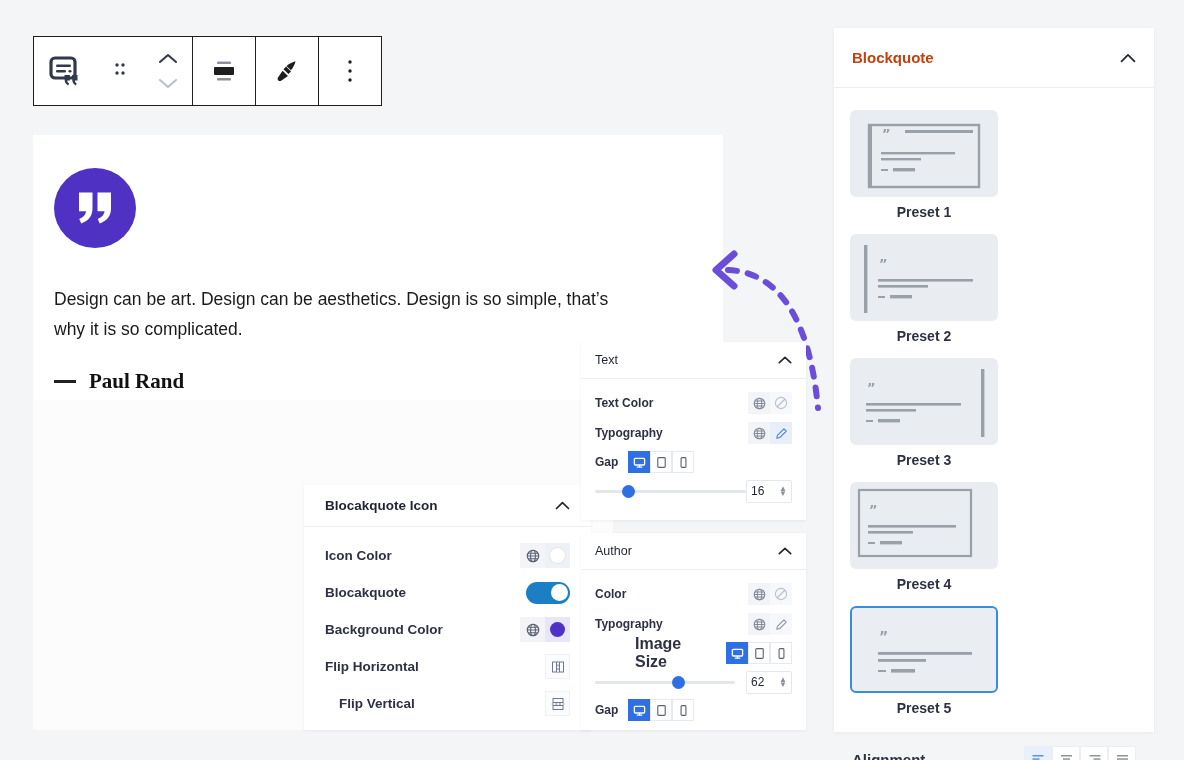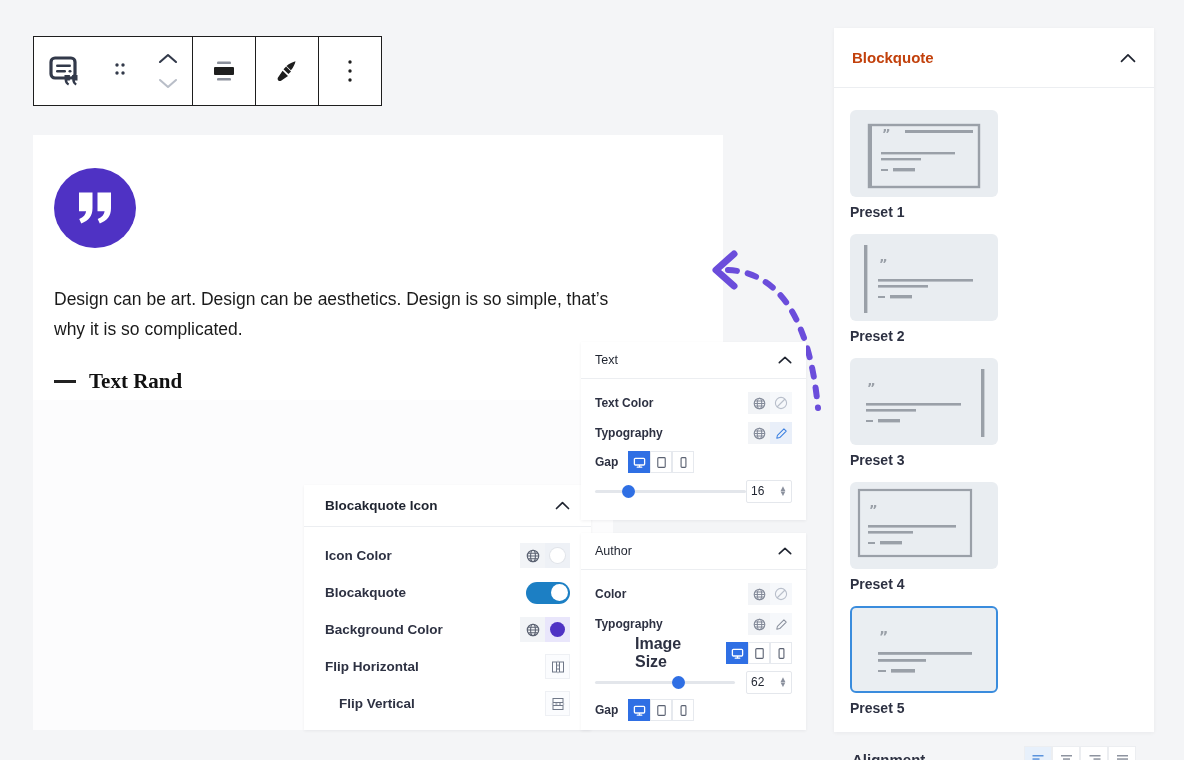--- a/index.html
+++ b/index.html
@@ -135,21 +135,21 @@
   }
   .sb-head .t{font-size:15px;font-weight:bold;color:#c2410c;}
   .presets{padding:22px 16px 0 16px;display:flex;flex-wrap:wrap;gap:14px 12px;}
   .preset{width:148px;cursor:pointer;}
   .pthumb{
     height:87px;background:#e9edf1;border-radius:6px;position:relative;overflow:hidden;
     box-sizing:border-box;border:2px solid transparent;
   }
   .preset.selected .pthumb{border:2px solid #3a8cdd;background:#eaeef2;}
   .pcap{
-    font-size:14px;font-weight:bold;color:#2d3142;margin-top:7px;
+    text-align:center;font-size:14px;font-weight:bold;color:#2d3142;margin-top:7px;
   }
   .opts{padding:20px 18px 0 18px;}
   .opt-row{display:flex;align-items:center;justify-content:space-between;height:46px;}
   .opt-label{font-size:15px;font-weight:bold;color:#2d3142;}
   .aligns{display:flex;}
   .alnbtn{
     width:28px;height:26px;background:#ffffff;border:1px solid #eceef1;
     display:flex;align-items:center;justify-content:center;box-sizing:border-box;cursor:pointer;
   }
   .alnbtn.active{background:#e7f0fb;}
@@ -240,21 +240,21 @@
   <div class="quote-card">
     <div class="quote-inner">
       <div class="qicon">
         <svg width="40" height="34" viewBox="0 0 40 34">
           <path d="M4 1.5h13.5v15.8c0 7.6-3.9 12.6-11.2 15.2l-2.1-4.6c4.3-1.8 6.6-4.2 6.9-7.6H4V1.5zm18.5 0H36v15.8c0 7.6-3.9 12.6-11.2 15.2l-2.1-4.6c4.3-1.8 6.6-4.2 6.9-7.6h-7.1V1.5z" fill="#ffffff"></path>
         </svg>
       </div>
       <div class="qtext">Design can be art. Design can be aesthetics. Design is so simple, that’s why it is so complicated.</div>
       <div class="qauthor">
         <span class="qdash"></span>
-        <span>Text Rand</span>
+        <span>Paul Rand</span>
       </div>
     </div>
   </div>
 
   <div class="arrow-wrap">
     <svg width="150" height="170" viewBox="0 0 150 170">
       <path d="M28 22 C 70 24, 108 56, 118 160" fill="none" stroke="#6b4ddb" stroke-width="6" stroke-linecap="round" stroke-dasharray="9 11"></path>
       <path d="M34 6 L 16 22 L 34 38" fill="none" stroke="#6b4ddb" stroke-width="7" stroke-linecap="round" stroke-linejoin="round"></path>
     </svg>
   </div>

